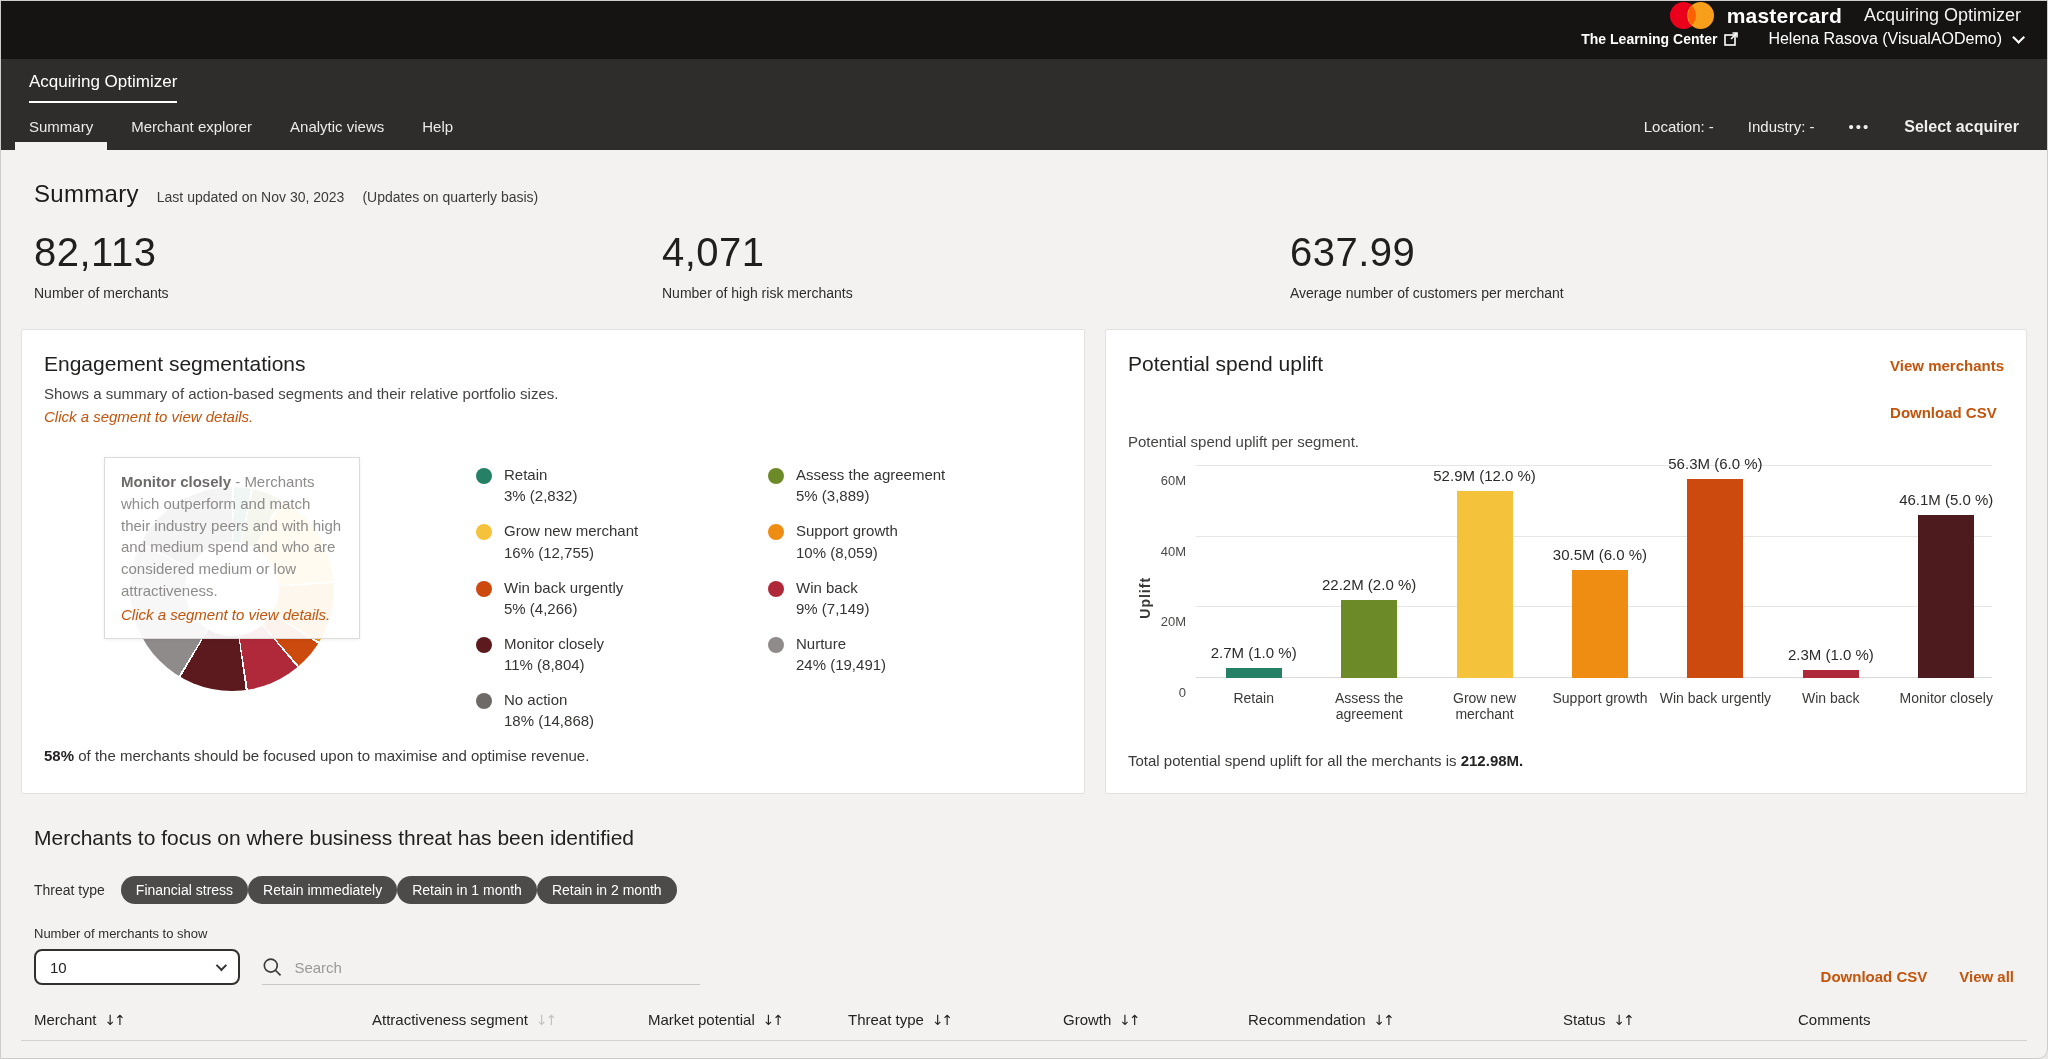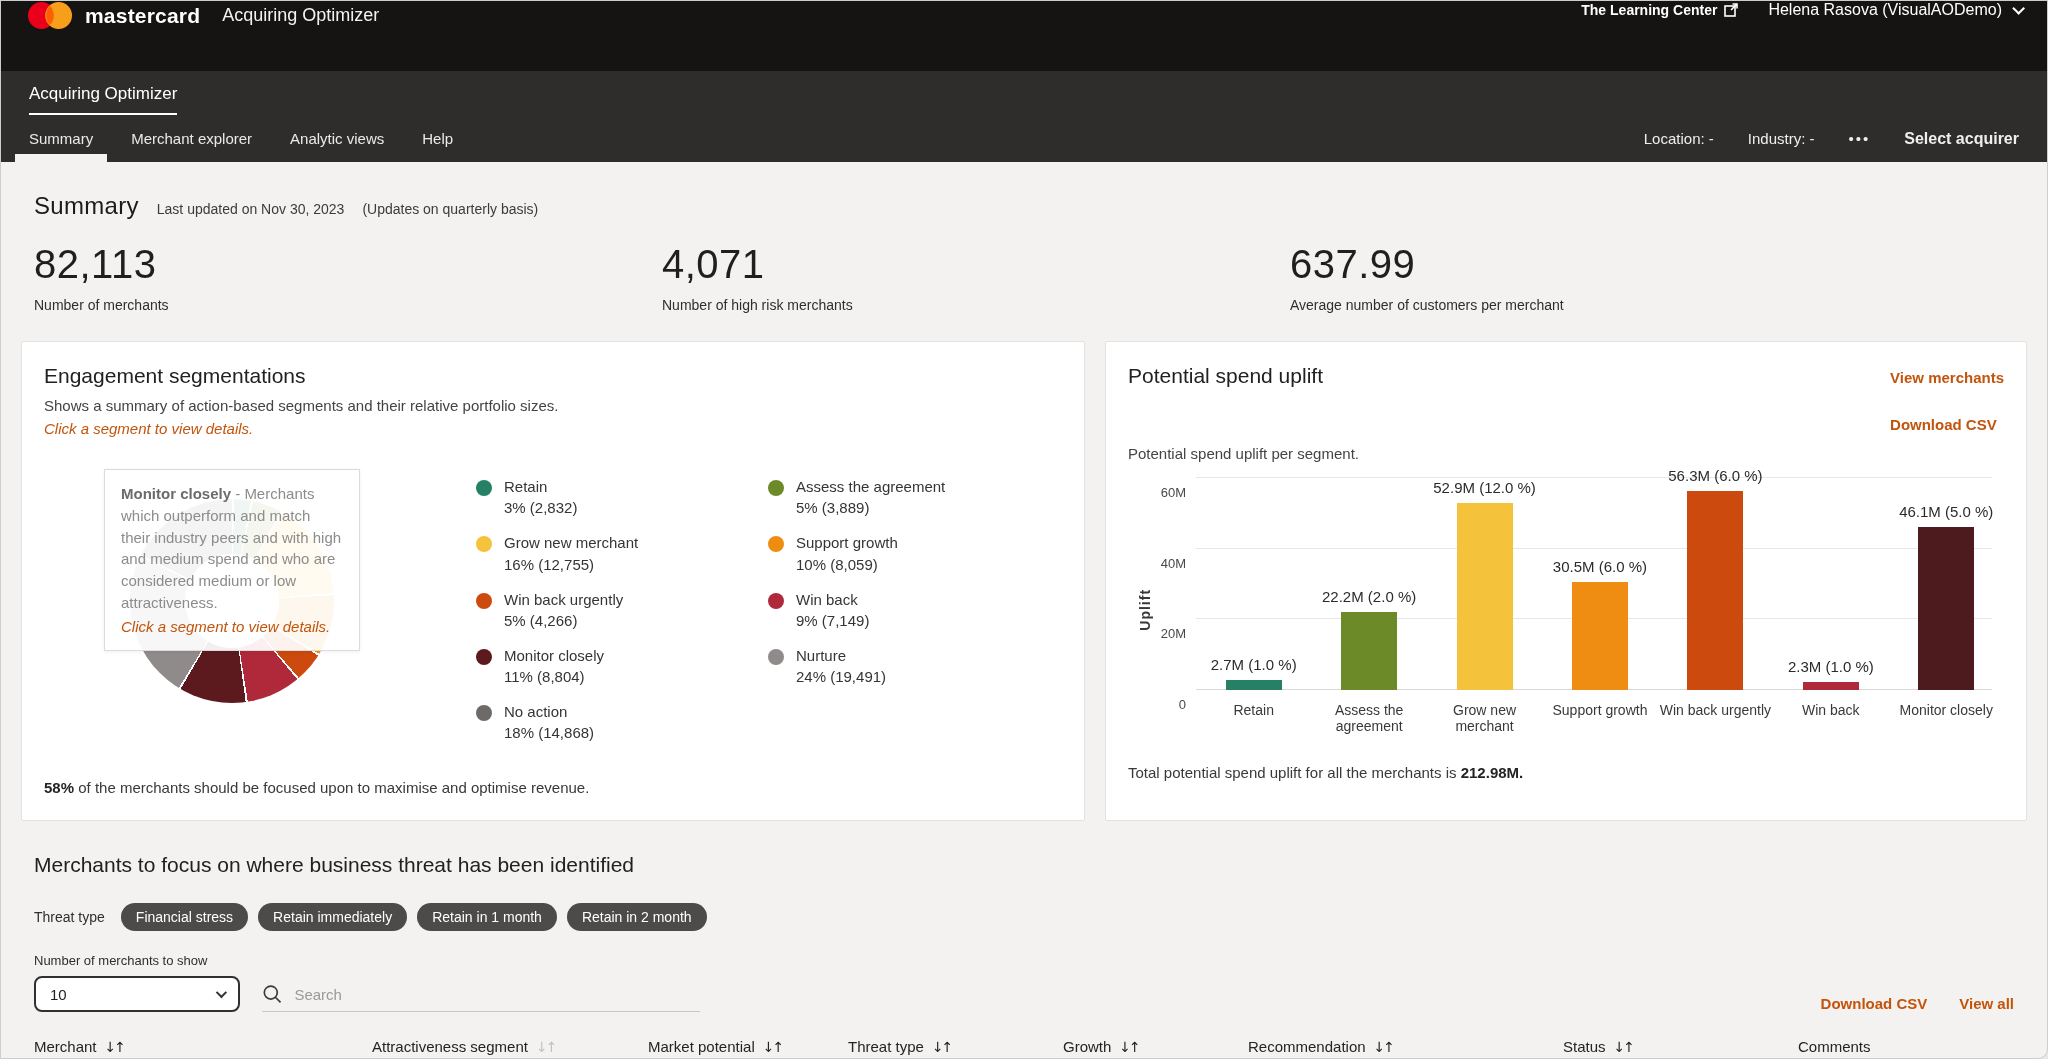--- a/index.html
+++ b/index.html
@@ -2,21 +2,21 @@
 <html><head>
 <meta charset="utf-8">
 <style>
   * { box-sizing: border-box; margin: 0; padding: 0; }
   html,body { background:#e9e7e5; }
   body { font-family:"Liberation Sans", sans-serif; }
   .page { width:2048px; height:1059px; background:#f4f2f0; border:1px solid #cfcdcb;
           border-radius:0 0 10px 0; overflow:hidden; position:relative; }
 
   
-  .topbar { height:70px; background:#151412; display:flex; align-items:flex-start; padding:0 26px; color:#fff; }
+  .topbar { height:58px; background:#151412; display:flex; align-items:flex-end; padding:0 26px; color:#fff;flex-direction:column; }
   .brand-wrap { display:flex; align-items:center; gap:12px; }
   .brand-name { font-size:21px; font-weight:bold; letter-spacing:.2px; }
   .app-title { font-size:18px; margin-left:10px; color:#f3f3f3; font-weight:400; }
   .top-right { margin-left:auto; display:flex; align-items:center; gap:30px; }
   .learning { font-size:14px; font-weight:bold; display:flex; align-items:center; gap:7px; cursor:pointer; }
   .user { font-size:16px; display:flex; align-items:center; gap:10px; cursor:pointer; }
   .chev { width:9px; height:9px; border-right:2px solid #fff; border-bottom:2px solid #fff;
           transform:rotate(45deg) translateY(-3px); display:inline-block; }
 
   
@@ -65,21 +65,21 @@
   .seg-tooltip { position:absolute; left:60px; top:6px; width:256px; background:rgba(255,255,255,.93);
                  border:1px solid #dddbd9; box-shadow:0 1px 4px rgba(0,0,0,.06); padding:13px 16px; z-index:3; }
   .seg-tooltip .tt-text { font-size:15px; line-height:1.45; color:#8e8c8a; }
   .seg-tooltip .tt-title { font-weight:bold; color:#6d6b69; }
   .seg-tooltip .tt-cta { display:block; margin-top:2px; font-size:15px; }
   .legend { flex:1; display:grid; grid-template-columns:292px 1fr; row-gap:17px; align-content:start; padding-top:14px; }
   .legend-item { display:flex; gap:12px; cursor:pointer; }
   .legend-dot { width:16px; height:16px; border-radius:50%; flex:none; margin-top:3px; }
   .legend-label { font-size:15px; color:#363534; line-height:1.35; }
   .legend-value { font-size:15px; color:#363534; margin-top:2px; }
-  .card-footnote { font-size:15px; color:#3a3938; margin-top:38px; }
+  .card-footnote { font-size:15px; color:#3a3938; margin-top:18px; }
 
   
   .bar-chart { margin-top:16px; display:flex; }
   .y-axis-title { width:26px; position:relative; }
   .y-axis-title span { position:absolute; left:-4px; top:50%; transform:rotate(-90deg) translateX(10%); transform-origin:center;
                        font-size:14px; font-weight:bold; color:#3a3938; letter-spacing:1px; white-space:nowrap; }
   .plot-outer { flex:1; }
   .plot { position:relative; height:212px; margin-left:42px; }
   .gridline { position:absolute; left:0; right:12px; height:1px; background:#e8e6e4; }
   .gridline.zero { background:#dcdad8; }
@@ -361,21 +361,21 @@
         <div class="total-line">
           <span>Total potential spend uplift for all the merchants is </span><strong>212.98M.</strong>
         </div>
       </div>
     </div>
 
     <div class="section-title">Merchants to focus on where business threat has been identified</div>
 
     <div class="threat-row">
       <span class="threat-label">Threat type</span>
-      <span id="pills" style="display:flex; gap:10px;">
+      <span id="pills" style="display:flex; ">
           <span class="pill">Financial stress</span>
           <span class="pill">Retain immediately</span>
           <span class="pill">Retain in 1 month</span>
           <span class="pill">Retain in 2 month</span>
         </span>
     </div>
 
     <div class="controls-row">
       <div>
         <div class="show-label">Number of merchants to show</div>

